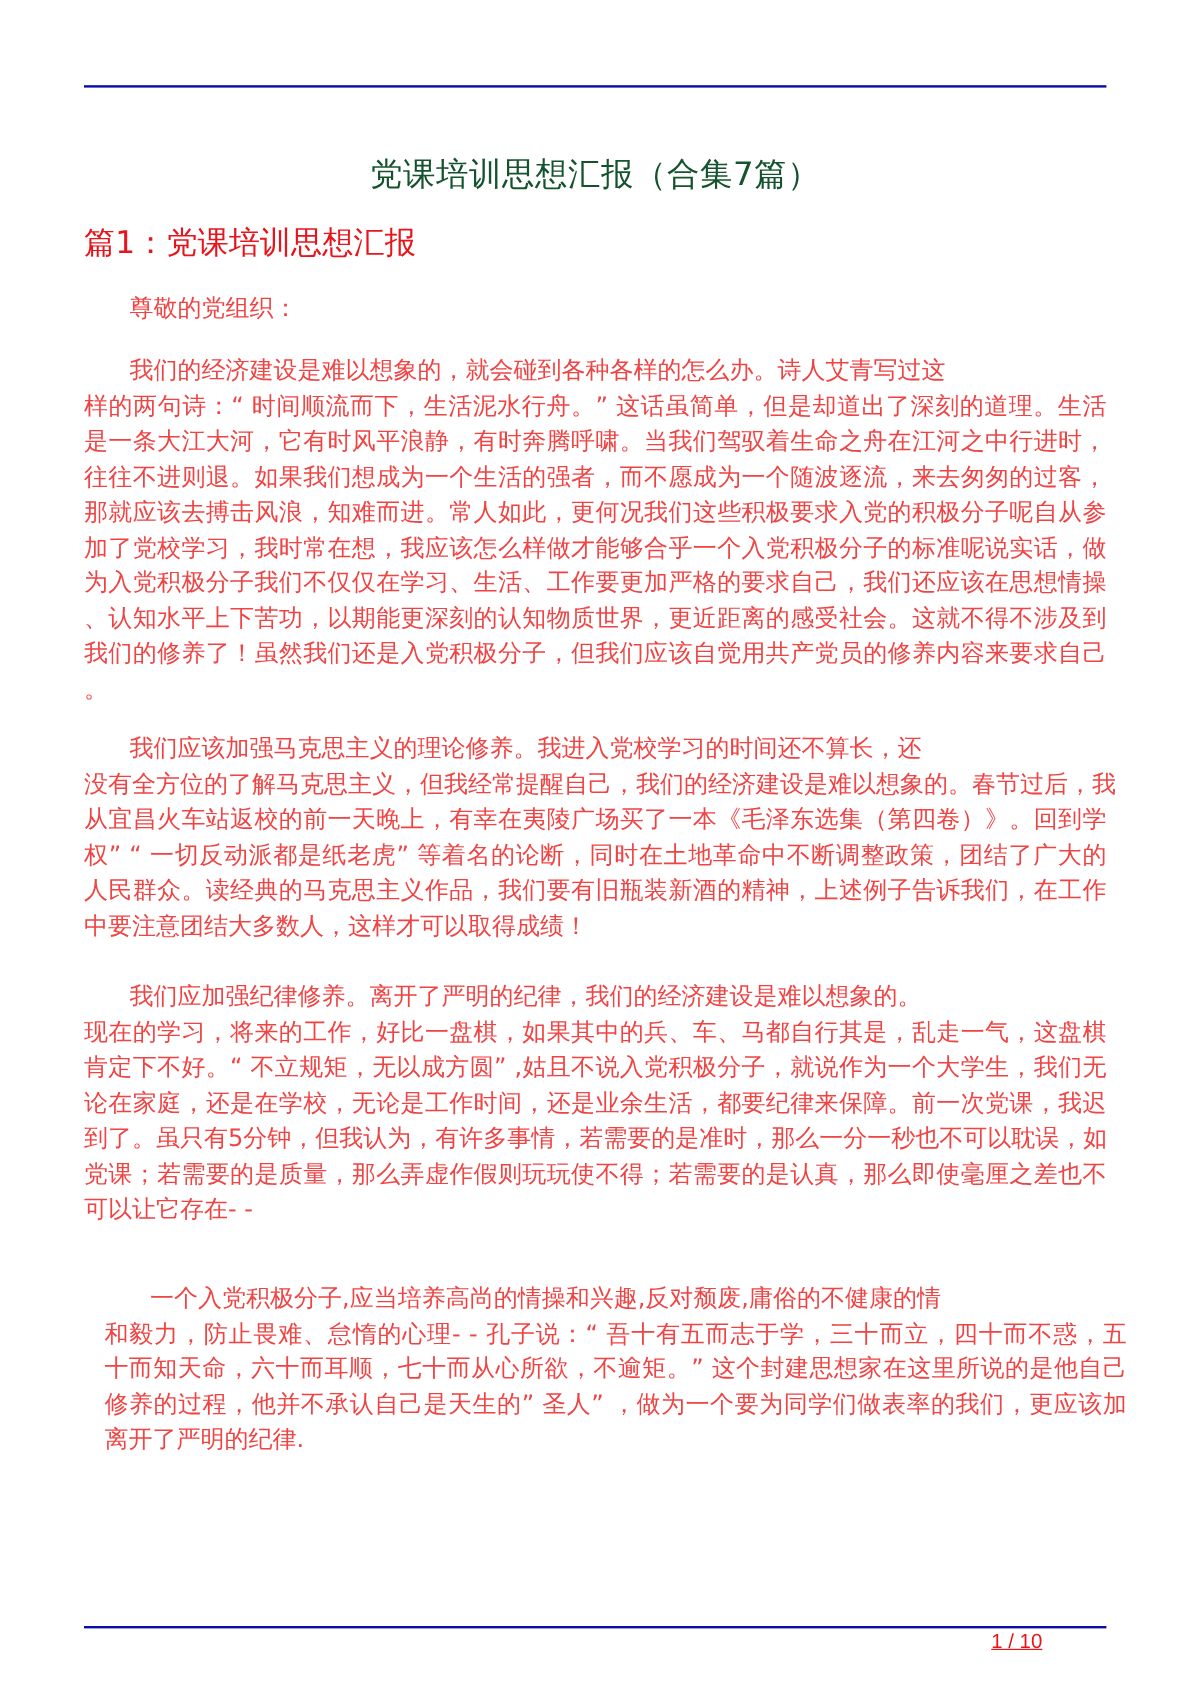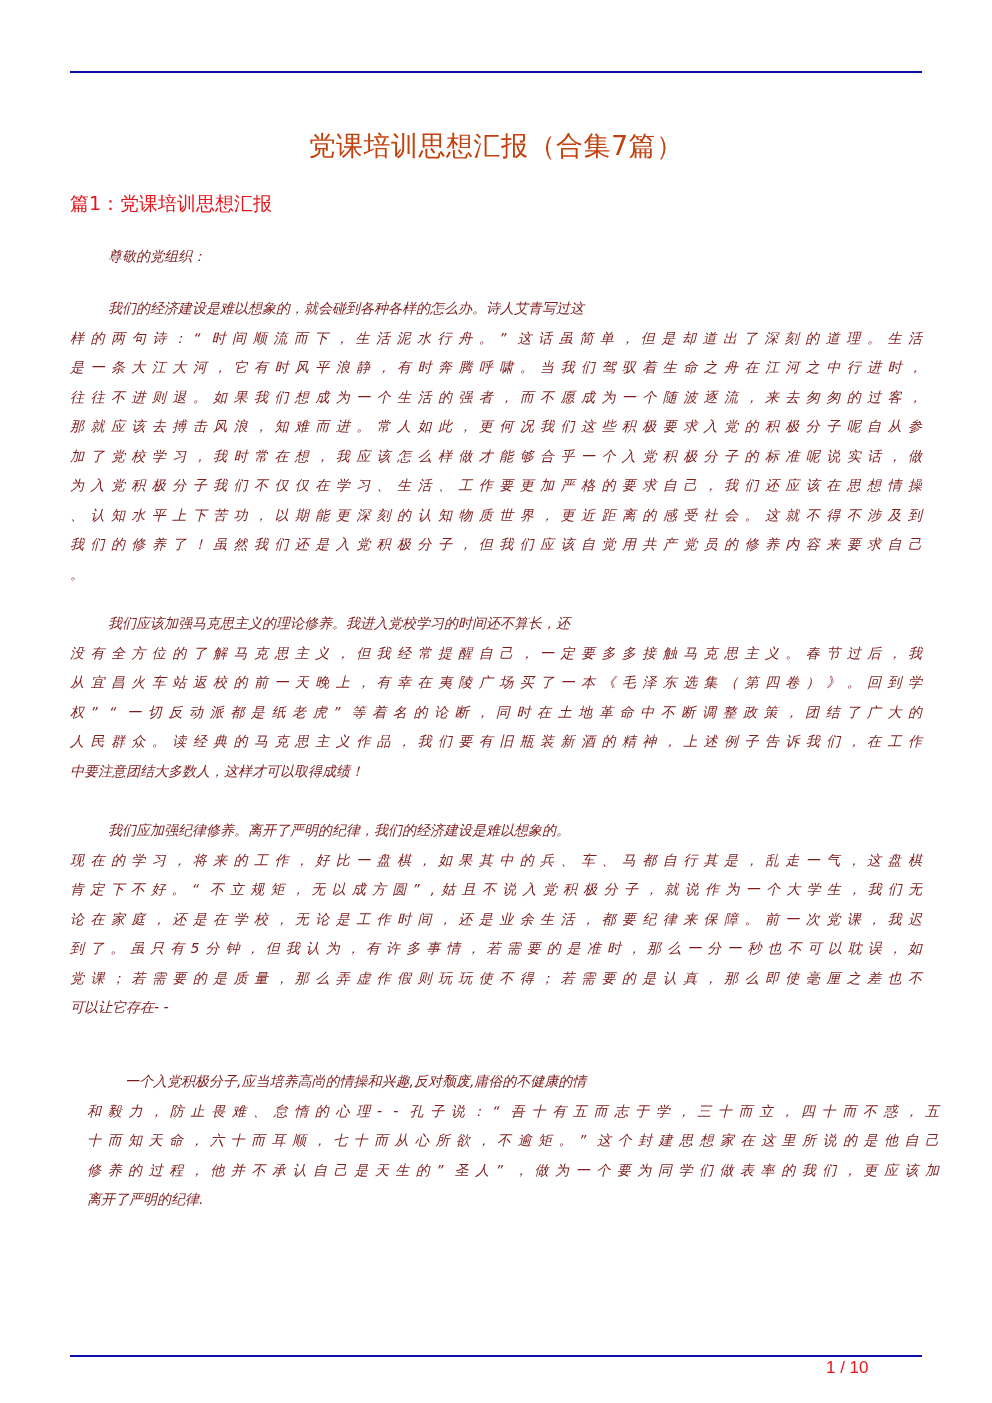--- a/index.html
+++ b/index.html
@@ -26,39 +26,38 @@
     .rule.bottom { top: 1355px; }
 
     .doc-title {
       position: absolute;
       top: 128px;
       left: 70px;
       width: 852px;
       text-align: center;
       font-size: 27px;
       line-height: 36px;
-      color: #c2410c;
+      color: #14532d;
       letter-spacing: 0.5px;
     }
     .section-heading {
       position: absolute;
       top: 188px;
       left: 70px;
-      font-size: 19px;
+      font-size: 26px;
       line-height: 30px;
       color: #e8141c;
     }
     .body {
       position: absolute;
       left: 70px;
       width: 852px;
-      font-size: 14px;
+      font-size: 20px;
       line-height: 29.5px;
-      color: #7f1d1d;
-      font-style: italic;
+      color: #ef4444;
     }
     .line {
       white-space: nowrap;
       height: 29.5px;
       text-align: justify;
       text-align-last: justify;
     }
     .line.last {
       text-align-last: left;
     }
@@ -73,20 +72,21 @@
     .p4 { top: 1067px; margin-left: 17px; }
 
     .page-number {
       position: absolute;
       top: 1356px;
       left: 826px;
       font-family: "Liberation Sans", sans-serif;
       font-size: 17px;
       line-height: 24px;
       color: #e8141c;
+      text-decoration: underline;
     }
   </style>
 </head>
 <body>
 
 <div class="rule top"></div>
 
 <h1 class="doc-title" style="margin:0;font-weight:normal;">党课培训思想汇报（合集7篇）</h1>
 
 <h2 class="section-heading" style="margin:0;font-weight:normal;">篇1：党课培训思想汇报</h2>
@@ -103,21 +103,21 @@
   <div class="line">那就应该去搏击风浪，知难而进。常人如此，更何况我们这些积极要求入党的积极分子呢自从参</div>
   <div class="line">加了党校学习，我时常在想，我应该怎么样做才能够合乎一个入党积极分子的标准呢说实话，做</div>
   <div class="line">为入党积极分子我们不仅仅在学习、生活、工作要更加严格的要求自己，我们还应该在思想情操</div>
   <div class="line">、认知水平上下苦功，以期能更深刻的认知物质世界，更近距离的感受社会。这就不得不涉及到</div>
   <div class="line">我们的修养了！虽然我们还是入党积极分子，但我们应该自觉用共产党员的修养内容来要求自己</div>
   <div class="line last">。</div>
 </div>
 
 <div class="body p2">
   <div class="line indent">我们应该加强马克思主义的理论修养。我进入党校学习的时间还不算长，还</div>
-  <div class="line">没有全方位的了解马克思主义，但我经常提醒自己，一定要多多接触马克思主义。春节过后，我</div>
+  <div class="line">没有全方位的了解马克思主义，但我经常提醒自己，我们的经济建设是难以想象的。春节过后，我</div>
   <div class="line">从宜昌火车站返校的前一天晚上，有幸在夷陵广场买了一本《毛泽东选集（第四卷）》。回到学</div>
   <div class="line">权” “ 一切反动派都是纸老虎” 等着名的论断，同时在土地革命中不断调整政策，团结了广大的</div>
   <div class="line">人民群众。读经典的马克思主义作品，我们要有旧瓶装新酒的精神，上述例子告诉我们，在工作</div>
   <div class="line last">中要注意团结大多数人，这样才可以取得成绩！</div>
 </div>
 
 <div class="body p3">
   <div class="line indent">我们应加强纪律修养。离开了严明的纪律，我们的经济建设是难以想象的。</div>
   <div class="line">现在的学习，将来的工作，好比一盘棋，如果其中的兵、车、马都自行其是，乱走一气，这盘棋</div>
   <div class="line">肯定下不好。“ 不立规矩，无以成方圆” ,姑且不说入党积极分子，就说作为一个大学生，我们无</div>

